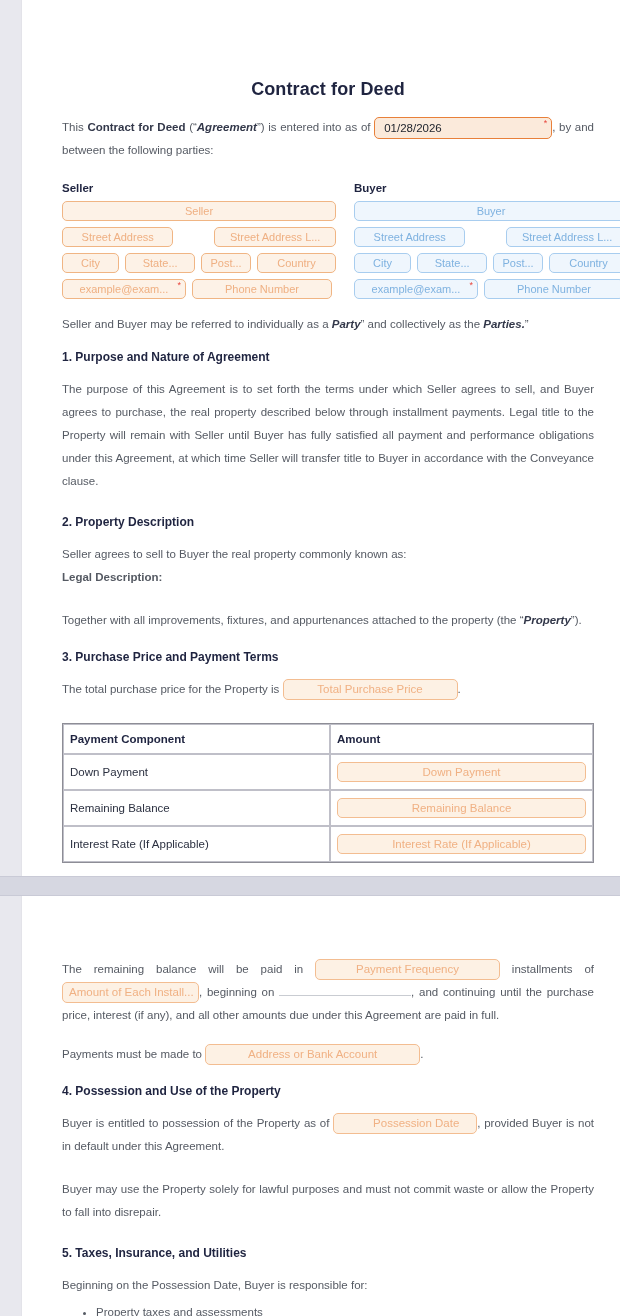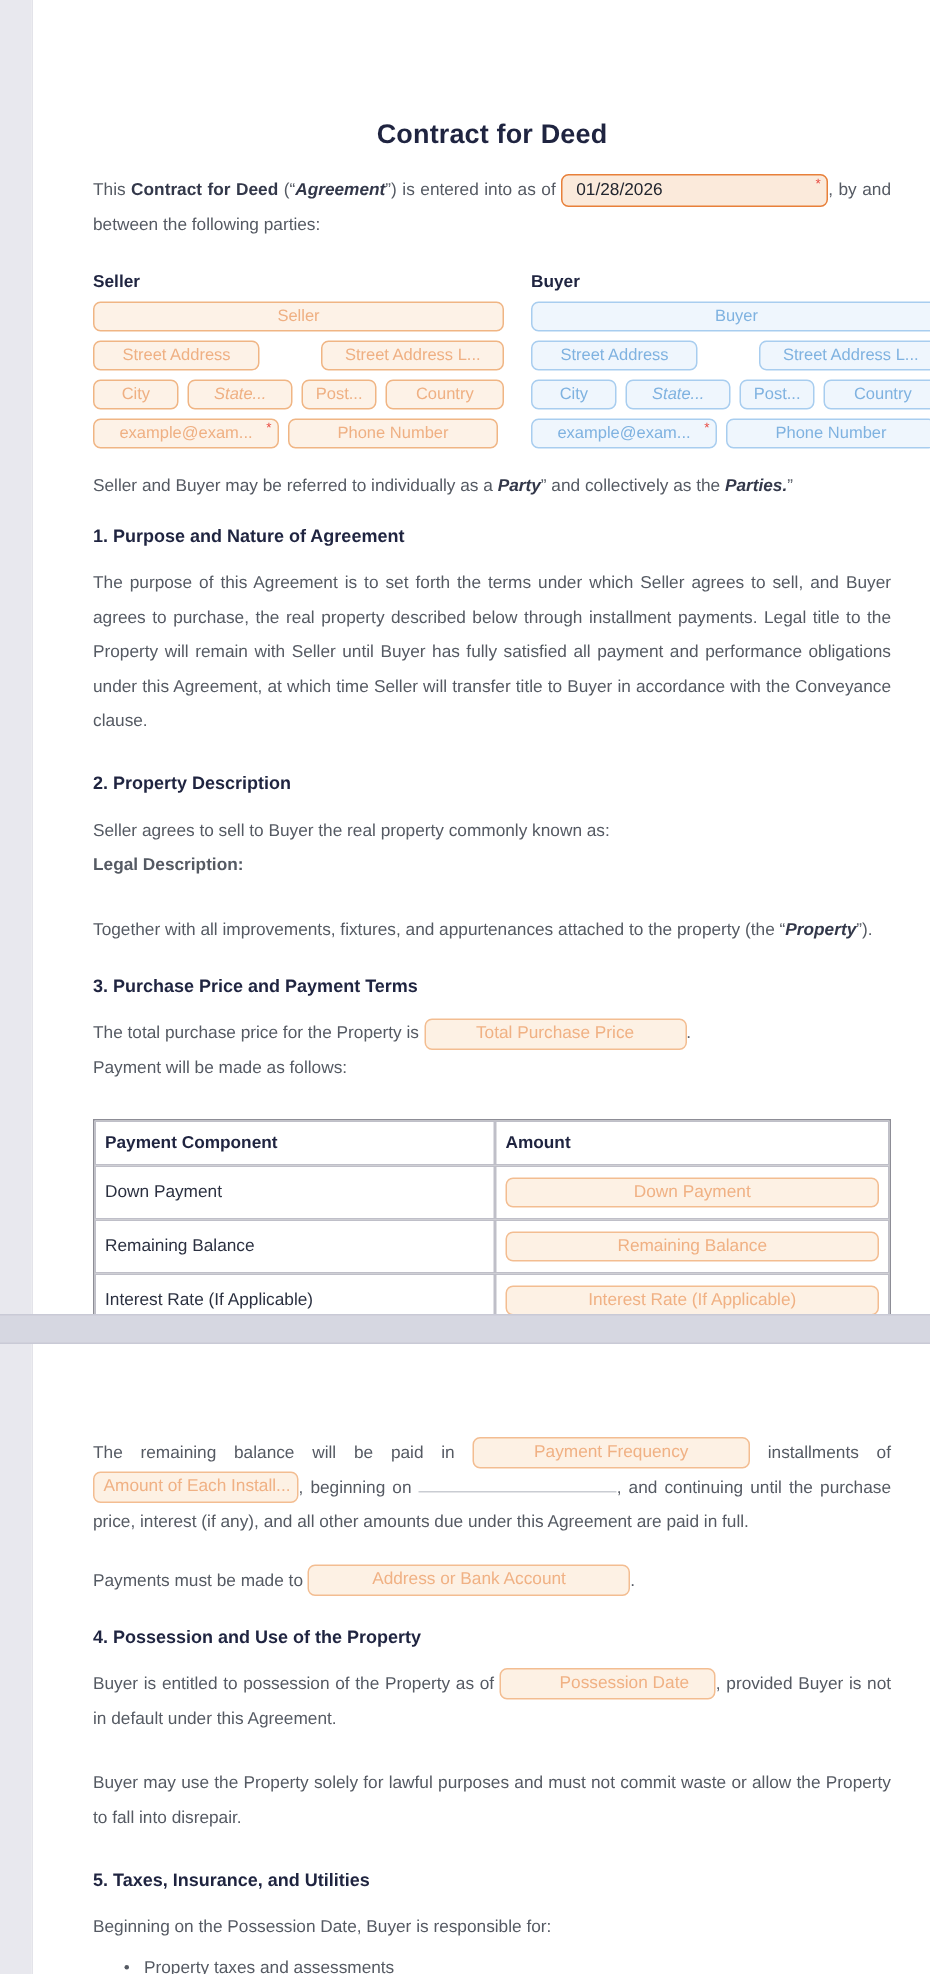--- a/index.html
+++ b/index.html
@@ -112,21 +112,21 @@
     position: absolute;
     right: 4px;
     top: 1px;
     line-height: 1;
   }
 
   .w-full  { width: 100%; }
   .w-addr1 { width: 128px; }
   .w-addr2 { width: 140px; margin-left: 35px; }
   .w-city  { width: 62px; }
-  .w-state { width: 76px; font-style: italic; }
+  .w-state { width: 76px; }
   .w-post  { width: 54px; }
   .w-ctry  { width: 86px; }
   .w-email { width: 124px; }
   .w-phone { width: 140px; }
 
   
   .inline-fld {
     display: inline-block;
     vertical-align: middle;
     border: 1px solid #f3bd91;
@@ -306,21 +306,20 @@
       <p class="body nojust">Seller agrees to sell to Buyer the real property commonly known as:</p>
       <p class="body nojust b">Legal Description:</p>
       <div class="sp20"></div>
       <p class="body nojust"><span>Together with all improvements, fixtures, and appurtenances attached to the property (the “</span><span class="bi">Property</span><span>”).</span></p>
 
       <div class="sp16"></div>
 
       <h3 class="section">3. Purchase Price and Payment Terms</h3>
       <div class="sp12"></div>
       <p class="body nojust"><span>The total purchase price for the Property is </span><span class="inline-fld w-tpp">Total Purchase Price</span><span>.</span></p>
-      <p class="body nojust">Payment will be made as follows:</p>
 
       <table class="pay">
         <thead>
           <tr>
             <th class="col1">Payment Component</th>
             <th>Amount</th>
           </tr>
         </thead>
         <tbody>
           <tr>

